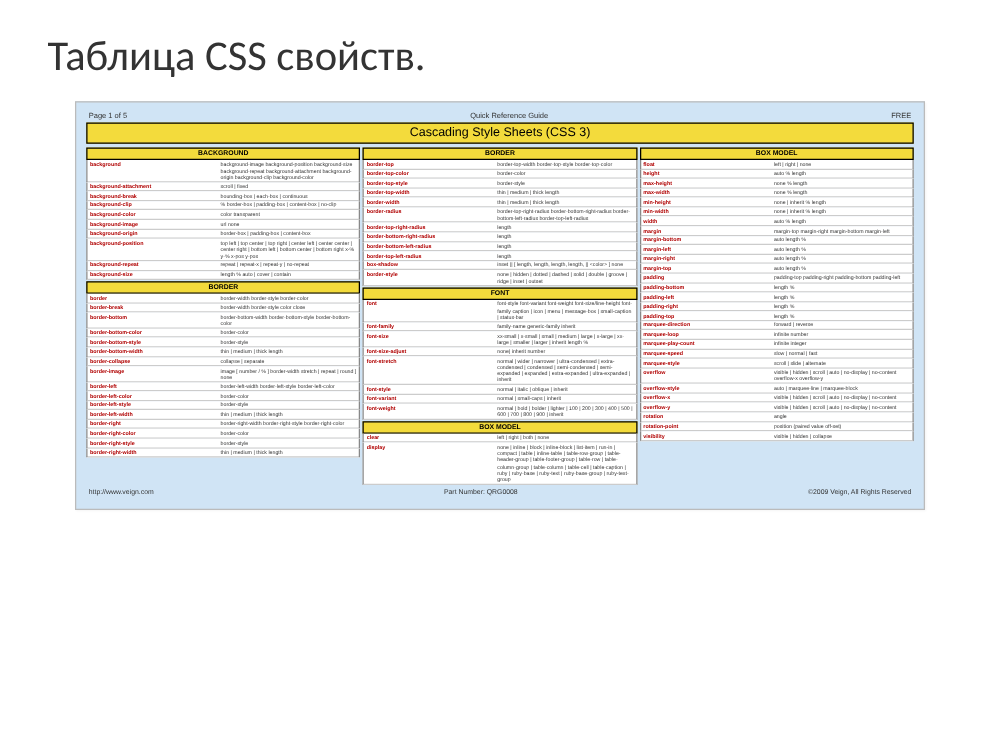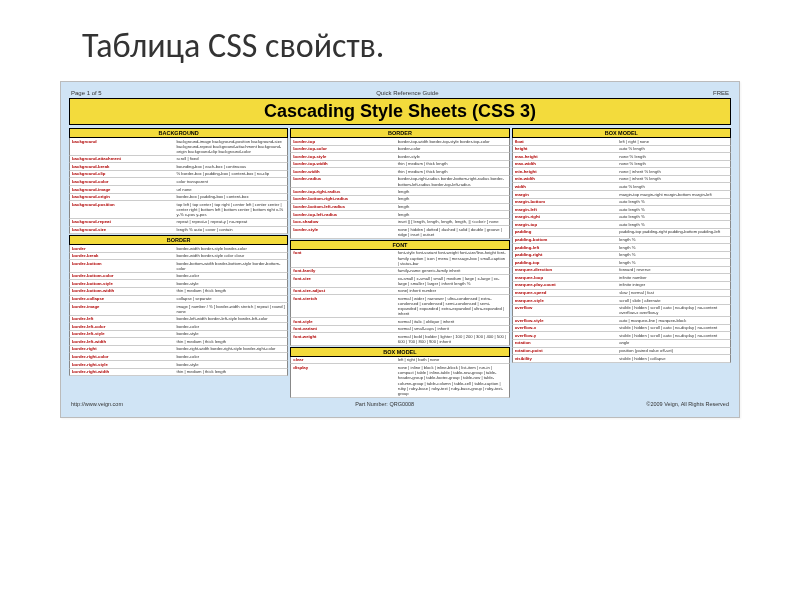--- a/index.html
+++ b/index.html
@@ -7,43 +7,43 @@
     width: 800px;
     height: 600px;
     font-family: Arial, sans-serif;
     background: #fff;
     overflow: hidden;
   }
   .page-title {
     font-size: 34px;
     font-weight: normal;
     color: #333;
-    margin: 25px 0 15px 82px;
+    margin: 25px 0 15px 38px;
     font-family: Calibri, Arial, sans-serif;
   }
   .card {
     margin: 0 60px;
     background: #d0e4f5;
     padding: 8px 8px 10px 8px;
     border: 1px solid #bbb;
     box-shadow: 1px 1px 2px rgba(0,0,0,0.05);
   }
   .topbar {
     display: flex;
     justify-content: space-between;
     font-size: 6px;
     color: #333;
     padding: 0 2px 2px 2px;
   }
   .banner {
     background: #f3db3c;
     border: 1px solid #000;
     text-align: center;
-    font-size: 18px;
-    font-weight: bold;
+    font-size: 10px;
+    font-weight: normal;
     padding: 2px 0;
     color: #000;
   }
   .columns {
     display: flex;
     gap: 2px;
     margin-top: 2px;
   }
   .col {
     flex: 1;

